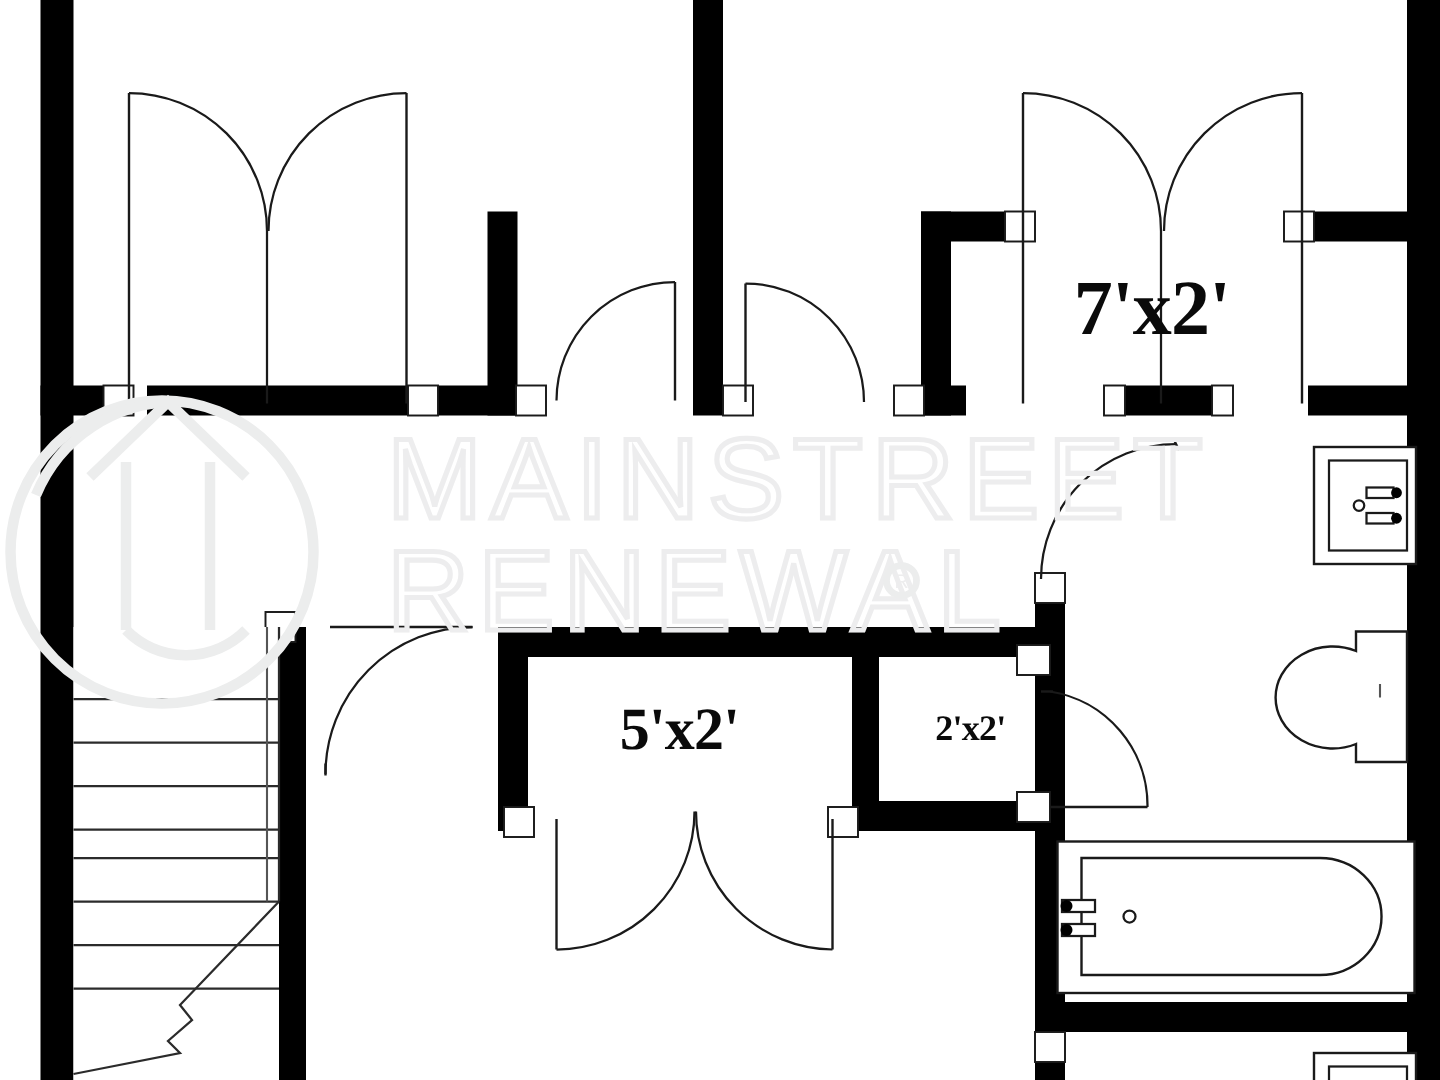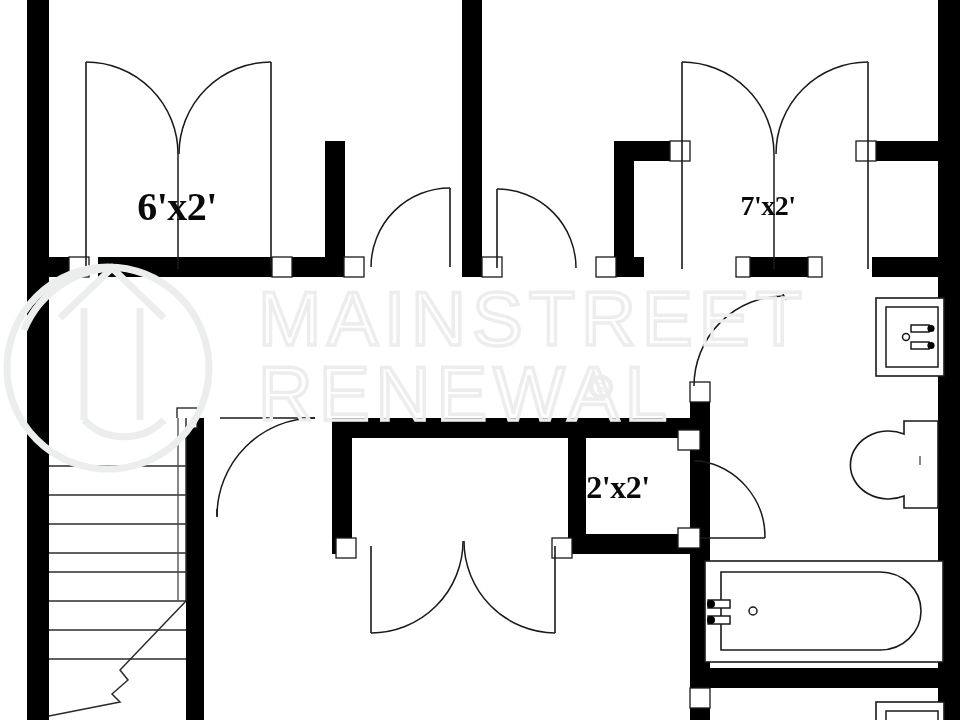--- a/index.html
+++ b/index.html
@@ -251,20 +251,20 @@
         <path class="wm-stroke" d="M 24 330 A 100 100 0 0 1 118 268"></path>
       </g>
 
       <text class="wm-text" x="258" y="345" font-size="76">MAINSTREET</text>
       <text class="wm-text" x="258" y="420" font-size="76">RENEWAL</text>
       <circle class="wm-stroke-thin" cx="601" cy="387" r="10" stroke-width="2.6"></circle>
       <text x="601" y="392" font-size="13" text-anchor="middle" fill="#ededee" font-family="Liberation Sans, sans-serif">R</text>
     </svg>
   </div>
 
-  <div class="room-label" style="left:177px; top:206px; font-size:40px;">6'x2'</div>
-
-  <div class="room-label" style="left:768px; top:206px; font-size:28px;">7'x2'</div>
-
-
-  <div class="room-label" style="left:618px; top:487px; font-size:32px;">2'x2'</div>
+
+  <div class="room-label" style="left:768px; top:206px; font-size:52px;">7'x2'</div>
+
+  <div class="room-label" style="left:453px; top:486px; font-size:40px;">5'x2'</div>
+
+  <div class="room-label" style="left:647px; top:487px; font-size:24px;">2'x2'</div>
 
 </div>
 
 </body></html>

